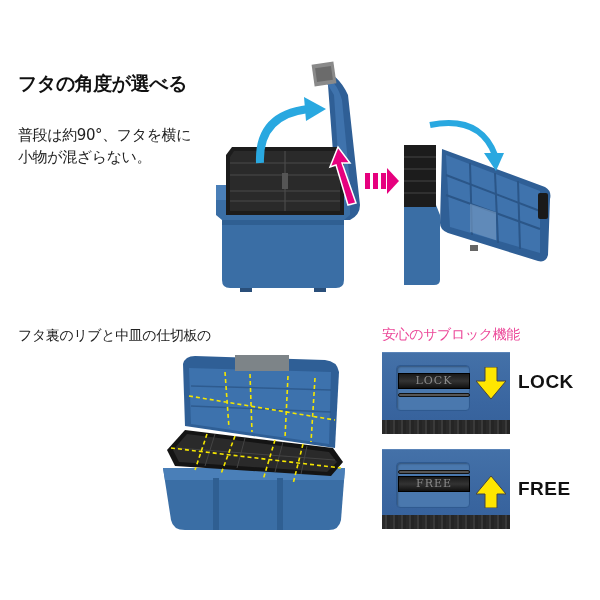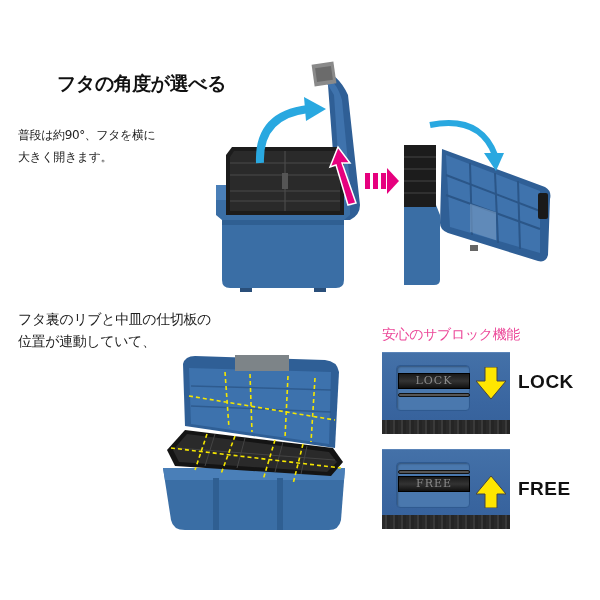--- a/index.html
+++ b/index.html
@@ -8,30 +8,30 @@
 
     .abs { position: absolute; }
 
     
     .headline {
       left: 18px; top: 72px; width: 220px;
       font-family: "DejaVu Sans", sans-serif;
       font-weight: bold; font-size: 19px; line-height: 23px; color: #111;
       letter-spacing: -0.5px;
     }
-    .headline span { display: block; white-space: nowrap; margin-left: 39px; }
+    .headline span { display: block; white-space: nowrap; }
     .subtext {
       left: 18px; top: 124px; width: 210px;
-      font-size: 12px; line-height: 22px; color: #222; letter-spacing: -0.4px;
+      font-size: 15px; line-height: 22px; color: #222; letter-spacing: -0.4px;
     }
     .subtext span { display: block; white-space: nowrap; }
 
     
     .desc2 {
-      left: 18px; top: 308px; width: 260px;
+      left: 18px; top: 324px; width: 260px;
       font-size: 14px; line-height: 22px; color: #222; letter-spacing: -0.4px;
     }
     .desc2 span { display: block; white-space: nowrap; }
 
     
     .lock-heading {
       left: 382px; top: 326px; font-size: 14px; color: #ec4899; letter-spacing: -0.4px; white-space: nowrap;
     }
 
     
@@ -72,21 +72,21 @@
     svg { display: block; }
   </style>
 </head>
 <body>
 
 <div class="abs headline">
   <span>フタの角度が選べる</span>
 </div>
 <div class="abs subtext">
   <span>普段は約90°、フタを横に</span>
-  <span>大きく開きます。</span>
+  <span>小物が混ざらない。</span>
 </div>
 
 <div class="abs" style="left:210px; top:55px; width:150px; height:240px;">
   <svg width="150" height="240" viewBox="0 0 150 240">
 
     <path d="M110 15 Q128 18 138 40 L150 150 Q150 160 140 165 L128 165 L118 30 Z" fill="#2f5f96"></path>
     <path d="M112 20 Q126 24 132 45 L142 150 L132 158 L124 40 Z" fill="#3f73ad"></path>
 
     <rect x="103" y="8" width="22" height="22" fill="#8a8a8a" transform="rotate(-8 114 19)"></rect>
     <rect x="106" y="12" width="16" height="14" fill="#6b6b6b" transform="rotate(-8 114 19)"></rect>
@@ -152,21 +152,20 @@
 
     <rect x="70" y="130" width="8" height="6" fill="#666"></rect>
 
     <path d="M30 10 Q80 0 95 40" stroke="#29a8e0" stroke-width="6" fill="none"></path>
     <polygon points="84,38 104,38 96,56" fill="#29a8e0"></polygon>
   </svg>
 </div>
 
 <div class="abs desc2">
   <span>フタ裏のリブと中皿の仕切板の</span>
-  <span>位置が連動していて、</span>
 </div>
 
 <div class="abs" style="left:155px; top:350px; width:215px; height:190px;">
   <svg width="215" height="190" viewBox="0 0 215 190">
 
     <path d="M28 14 Q30 6 40 6 L170 10 Q182 11 184 22 L180 98 L30 76 Z" fill="#2f5f96"></path>
     <path d="M34 18 L176 22 L174 94 L36 74 Z" fill="#3d72ad"></path>
     <rect x="80" y="5" width="54" height="16" fill="#7d8488"></rect>
 
     <g stroke="#2b5688" stroke-width="1.5" opacity="0.8">

